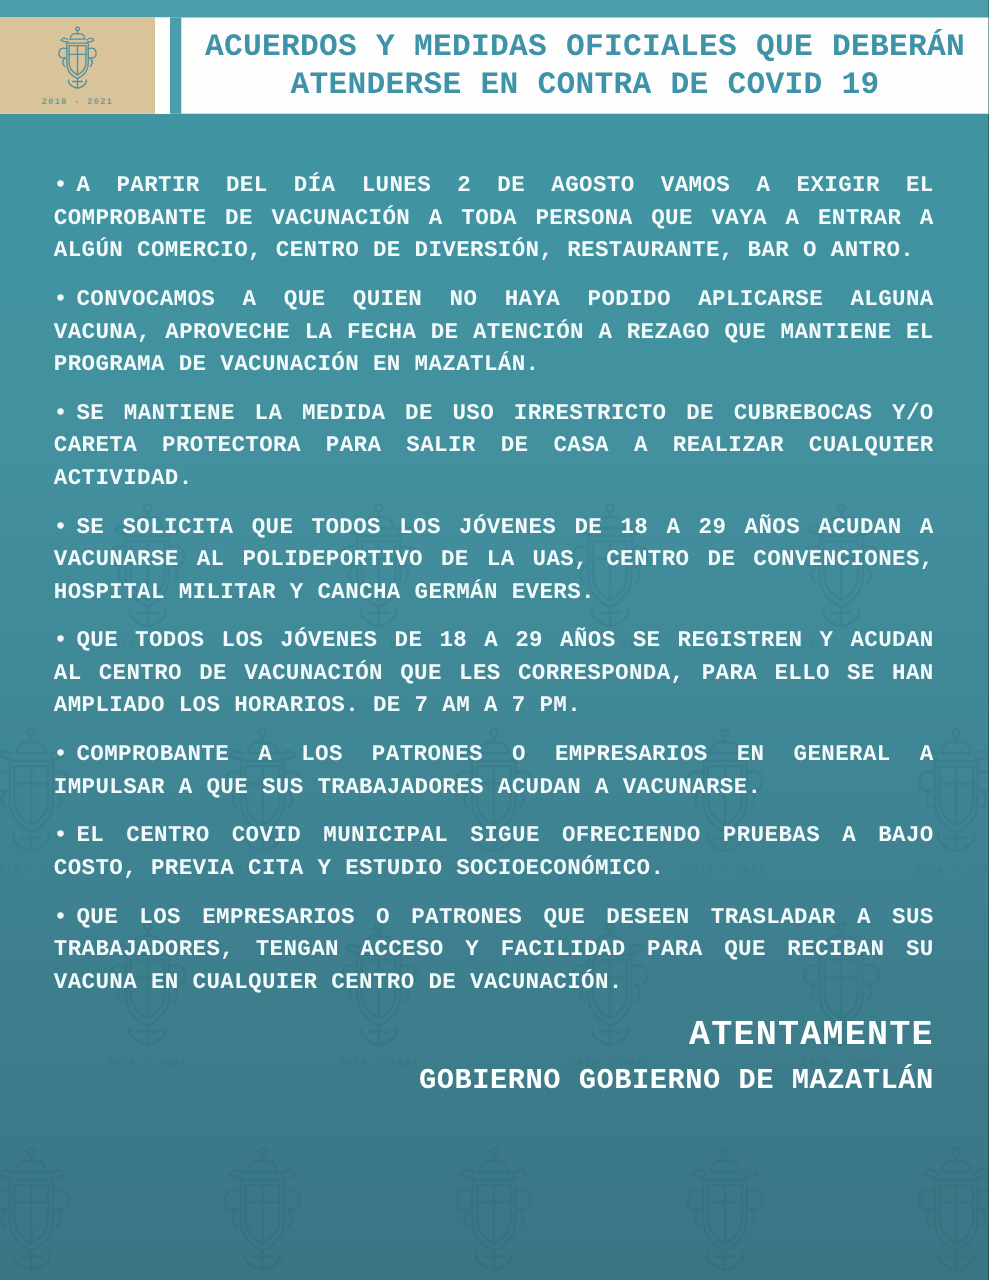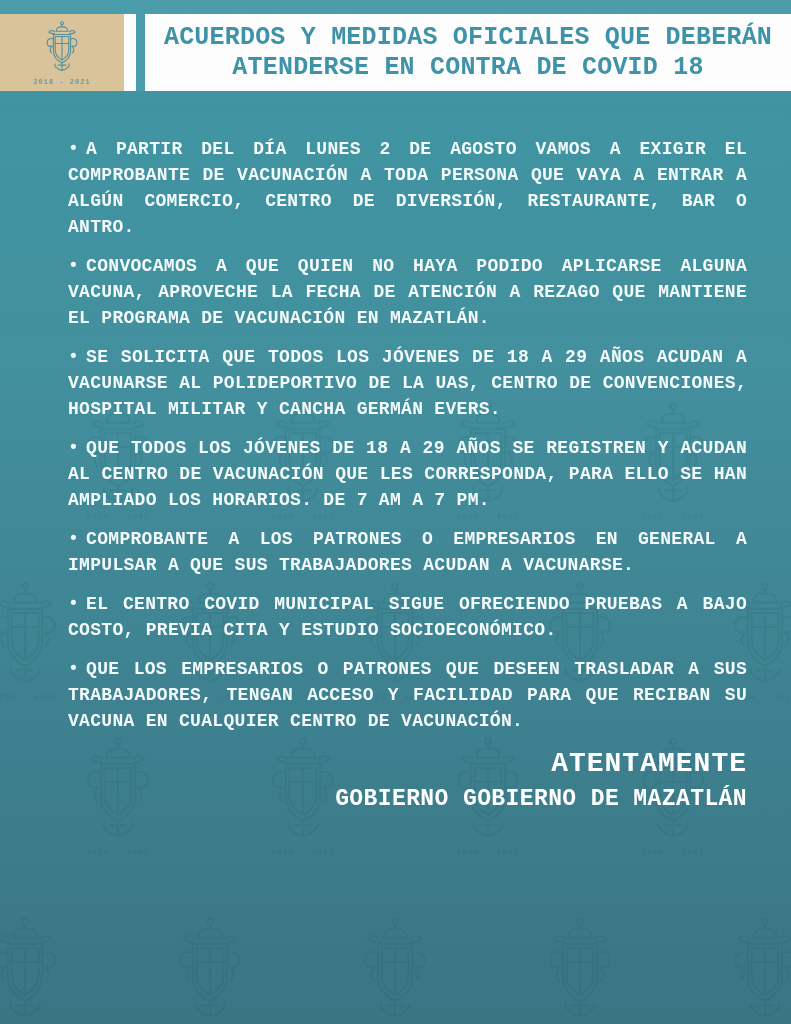--- a/index.html
+++ b/index.html
@@ -35,21 +35,21 @@
     flex:1;display:flex;flex-direction:column;justify-content:center;
     text-align:center;padding:0 16px;
   }
   .title-line{
     color:#3e93a8;font-weight:700;font-size:25px;line-height:30px;
     letter-spacing:.2px;white-space:nowrap;
   }
   
   .content{
     position:relative;z-index:1;
-    padding:45px 44px 0 68px;
+    padding:45px 44px 0 43px;
   }
   .measures{list-style:none;margin:0;padding:0;}
   .measure{
     color:#f2fafb;font-weight:700;font-size:18px;line-height:26px;
     letter-spacing:.3px;
     text-align:justify;text-align-last:left;
     margin:0 0 13px 0;
   }
   .measure .mk{margin-right:7px;}
   .closing{ text-align:right;color:#ffffff;margin-top:14px; }
@@ -104,21 +104,21 @@
     <div class="logo-box">
       <svg>
           <use href="#crest-sym"></use>
         </svg>
       <div class="crest-caption">2018 - 2021</div>
     </div>
     <div class="header-spacer"></div>
     <div class="header-divider"></div>
     <div class="title-band">
       <div class="title-line">ACUERDOS Y MEDIDAS OFICIALES QUE DEBERÁN</div>
-      <div class="title-line">ATENDERSE EN CONTRA DE COVID 18</div>
+      <div class="title-line">ATENDERSE EN CONTRA DE COVID 19</div>
     </div>
   </header>
 
   <div class="watermarks">
       <div class="watermark" style="left: 70px; top: 309px;">
         <svg>
           <use href="#crest-sym"></use>
         </svg>
         <div class="wm-caption">2018 - 2021</div>
       </div>
@@ -218,20 +218,21 @@
         <svg>
           <use href="#crest-sym"></use>
         </svg>
       </div>
     </div>
 
   <main class="content">
     <ul class="measures">
       <li class="measure"><span class="mk">•</span><span>A PARTIR DEL DÍA LUNES 2 DE AGOSTO VAMOS A EXIGIR EL COMPROBANTE DE VACUNACIÓN A TODA PERSONA QUE VAYA A ENTRAR A ALGÚN COMERCIO, CENTRO DE DIVERSIÓN, RESTAURANTE, BAR O ANTRO.</span></li>
       <li class="measure"><span class="mk">•</span><span>CONVOCAMOS A QUE QUIEN NO HAYA PODIDO APLICARSE ALGUNA VACUNA, APROVECHE LA FECHA DE ATENCIÓN A REZAGO QUE MANTIENE EL PROGRAMA DE VACUNACIÓN EN MAZATLÁN.</span></li>
+      <li class="measure"><span class="mk">•</span><span>SE MANTIENE LA MEDIDA DE USO IRRESTRICTO DE CUBREBOCAS Y/O CARETA PROTECTORA PARA SALIR DE CASA A REALIZAR CUALQUIER ACTIVIDAD.</span></li>
       <li class="measure"><span class="mk">•</span><span>SE SOLICITA QUE TODOS LOS JÓVENES DE 18 A 29 AÑOS ACUDAN A VACUNARSE AL POLIDEPORTIVO DE LA UAS, CENTRO DE CONVENCIONES, HOSPITAL MILITAR Y CANCHA GERMÁN EVERS.</span></li>
       <li class="measure"><span class="mk">•</span><span>QUE TODOS LOS JÓVENES DE 18 A 29 AÑOS SE REGISTREN Y ACUDAN AL CENTRO DE VACUNACIÓN QUE LES CORRESPONDA, PARA ELLO SE HAN AMPLIADO LOS HORARIOS. DE 7 AM A 7 PM.</span></li>
       <li class="measure"><span class="mk">•</span><span>COMPROBANTE A LOS PATRONES O EMPRESARIOS EN GENERAL A IMPULSAR A QUE SUS TRABAJADORES ACUDAN A VACUNARSE.</span></li>
       <li class="measure"><span class="mk">•</span><span>EL CENTRO COVID MUNICIPAL SIGUE OFRECIENDO PRUEBAS A BAJO COSTO, PREVIA CITA Y ESTUDIO SOCIOECONÓMICO.</span></li>
       <li class="measure"><span class="mk">•</span><span>QUE LOS EMPRESARIOS O PATRONES QUE DESEEN TRASLADAR A SUS TRABAJADORES, TENGAN ACCESO Y FACILIDAD PARA QUE RECIBAN SU VACUNA EN CUALQUIER CENTRO DE VACUNACIÓN.</span></li>
     </ul>
     <div class="closing">
       <div class="closing-word">ATENTAMENTE</div>
       <div class="signature">GOBIERNO GOBIERNO DE MAZATLÁN</div>
     </div>

